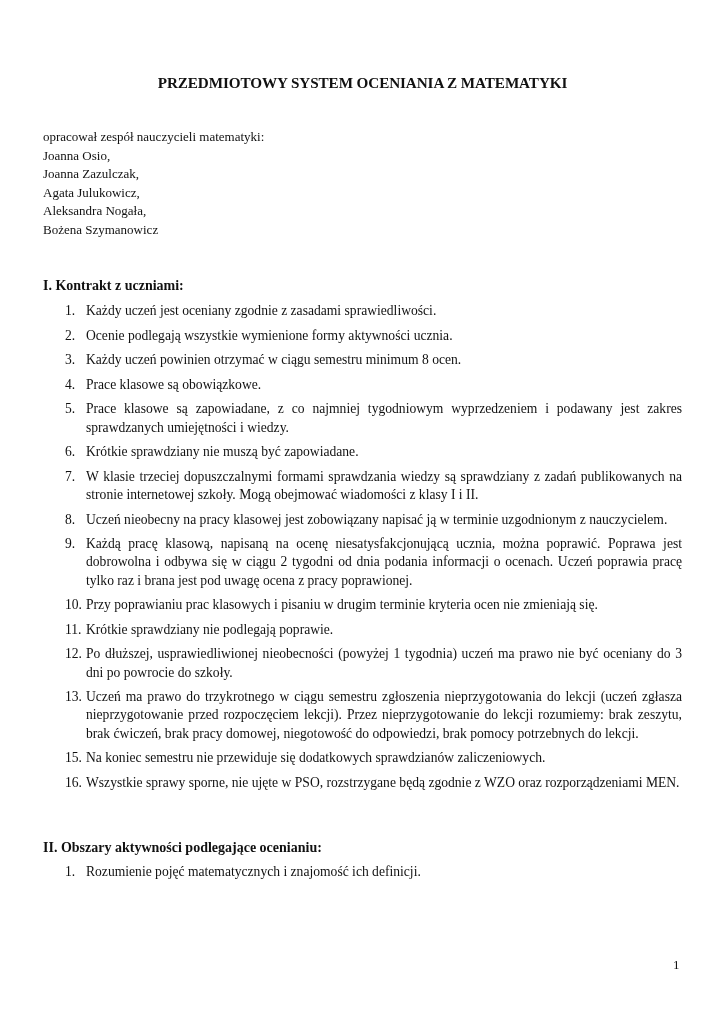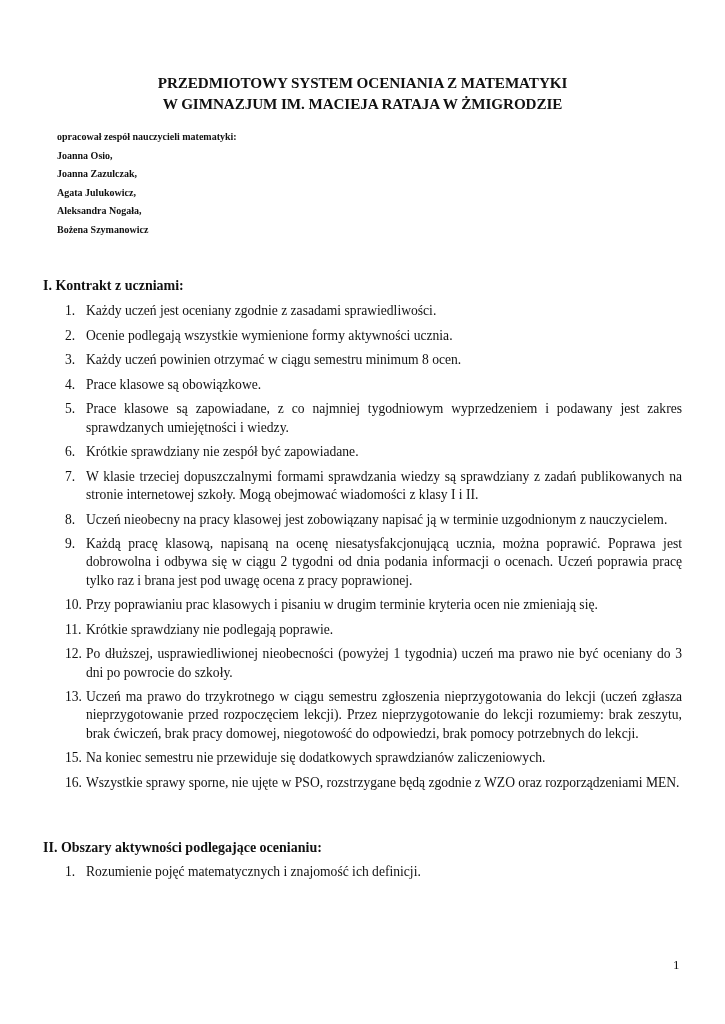--- a/index.html
+++ b/index.html
@@ -1,35 +1,34 @@
 <!DOCTYPE html>
 <html><head>
 <meta charset="utf-8">
 <style>
   html, body { margin:0; padding:0; background:#ffffff; }
   body { width:725px; height:1024px; position:relative; overflow:hidden;
          font-family:"Liberation Serif", "DejaVu Serif", serif; color:#111; }
   .title { position:absolute; left:0; width:725px; text-align:center; top:48px;
            font-weight:bold; font-size:15.2px; line-height:21px; letter-spacing:-0.1px;margin-top:24px; }
   .title div { white-space:nowrap; }
-  .authors { position:absolute; left:57px; top:128px; font-size:10px; line-height:18.5px;font-weight:bold; }
+  .authors { position:absolute; left:43px; top:128px; font-size:13px; line-height:18.5px; }
   .authors div { white-space:nowrap; }
   .section-h { position:absolute; left:43px; font-weight:bold; font-size:14px; line-height:18px; white-space:nowrap;text-align:center; }
   .list { position:absolute; left:43px; width:639px; font-size:13.6px; line-height:18.2px; }
   .item { position:relative; padding-left:43px; margin-bottom:6.4px; text-align:justify; }
   .item .num { position:absolute; left:22px; top:0; }
   .item .txt { display:block; }
   .page-num { position:absolute; left:673px; top:957px; font-size:13px; }
 </style>
 </head>
 <body>
 
 <div class="title">
   <div>PRZEDMIOTOWY SYSTEM OCENIANIA Z MATEMATYKI</div>
-  <div>W GIMNAZJUM IM. MACIEJA RATAJA W ŻMIGRODZIE</div>
 </div>
 
 <div class="authors">
   <div>opracował zespół nauczycieli matematyki:</div>
   <div>Joanna Osio,</div>
   <div>Joanna Zazulczak,</div>
   <div>Agata Julukowicz,</div>
   <div>Aleksandra Nogała,</div>
   <div>Bożena Szymanowicz</div>
 </div>
@@ -51,21 +50,21 @@
     <div class="item">
       <span class="num">4.</span>
       <span class="txt">Prace klasowe są obowiązkowe.</span>
     </div>
     <div class="item">
       <span class="num">5.</span>
       <span class="txt">Prace klasowe są zapowiadane, z co najmniej tygodniowym wyprzedzeniem i podawany jest zakres sprawdzanych umiejętności i wiedzy.</span>
     </div>
     <div class="item">
       <span class="num">6.</span>
-      <span class="txt">Krótkie sprawdziany nie zespół być zapowiadane.</span>
+      <span class="txt">Krótkie sprawdziany nie muszą być zapowiadane.</span>
     </div>
     <div class="item">
       <span class="num">7.</span>
       <span class="txt">W klasie trzeciej dopuszczalnymi formami sprawdzania wiedzy są sprawdziany z zadań publikowanych na stronie internetowej szkoły. Mogą obejmować wiadomości z klasy I i II.</span>
     </div>
     <div class="item">
       <span class="num">8.</span>
       <span class="txt">Uczeń nieobecny na pracy klasowej jest zobowiązany napisać ją  w terminie uzgodnionym z nauczycielem.</span>
     </div>
     <div class="item">

